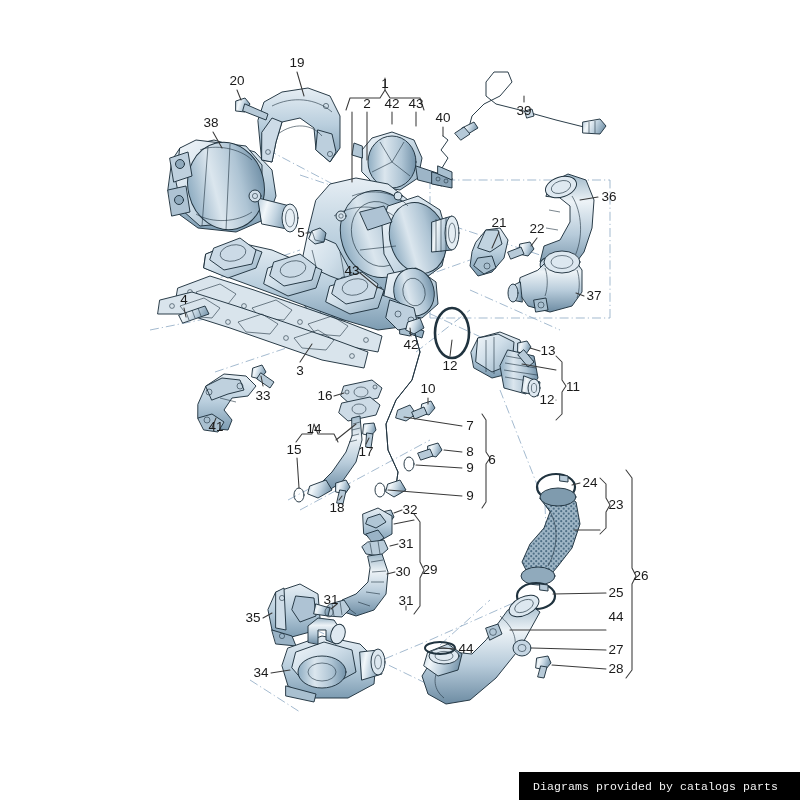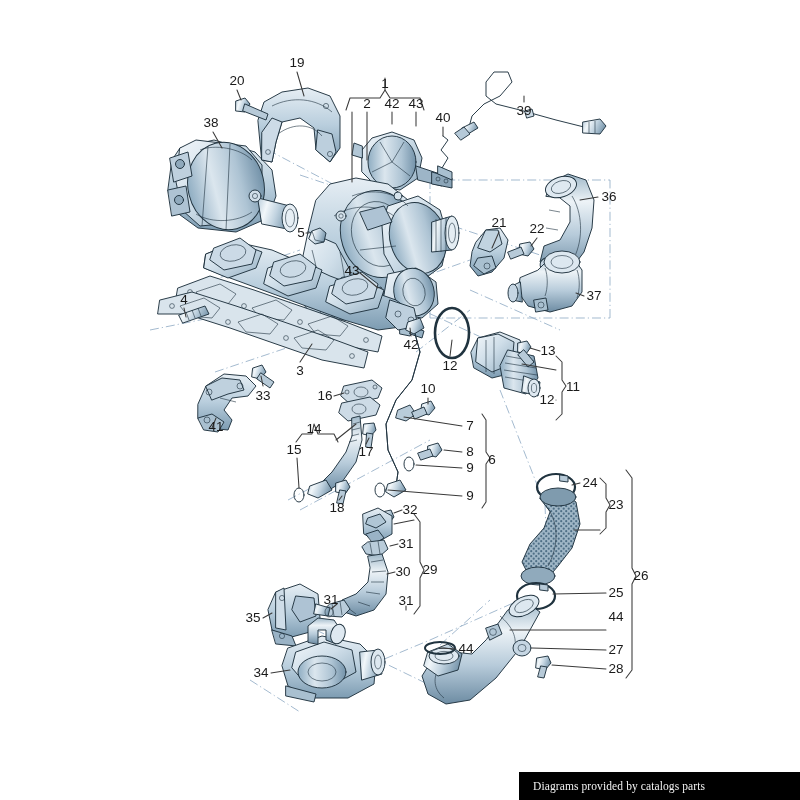--- a/index.html
+++ b/index.html
@@ -38,21 +38,21 @@
     stroke-dasharray:9 3 1.2 3;
   }
   .outline{stroke:#20333f;stroke-width:0.95;stroke-linejoin:round;stroke-linecap:round;}
   .outline-thin{stroke:#20333f;stroke-width:0.6;fill:none;stroke-linejoin:round;}
   #watermark{
     position:absolute;
     left:519px;top:772px;
     width:281px;height:28px;
     background:#000000;
     color:#f2f2f2;
-    font-family:Liberation Serif, serif;
+    font-family:Liberation Mono, monospace;
     font-size:11.5px;
     display:flex;align-items:center;
     padding-left:14px;
     box-sizing:border-box;
     letter-spacing:0.1px;
   }
 </style>
 </head>
 <body>
 

